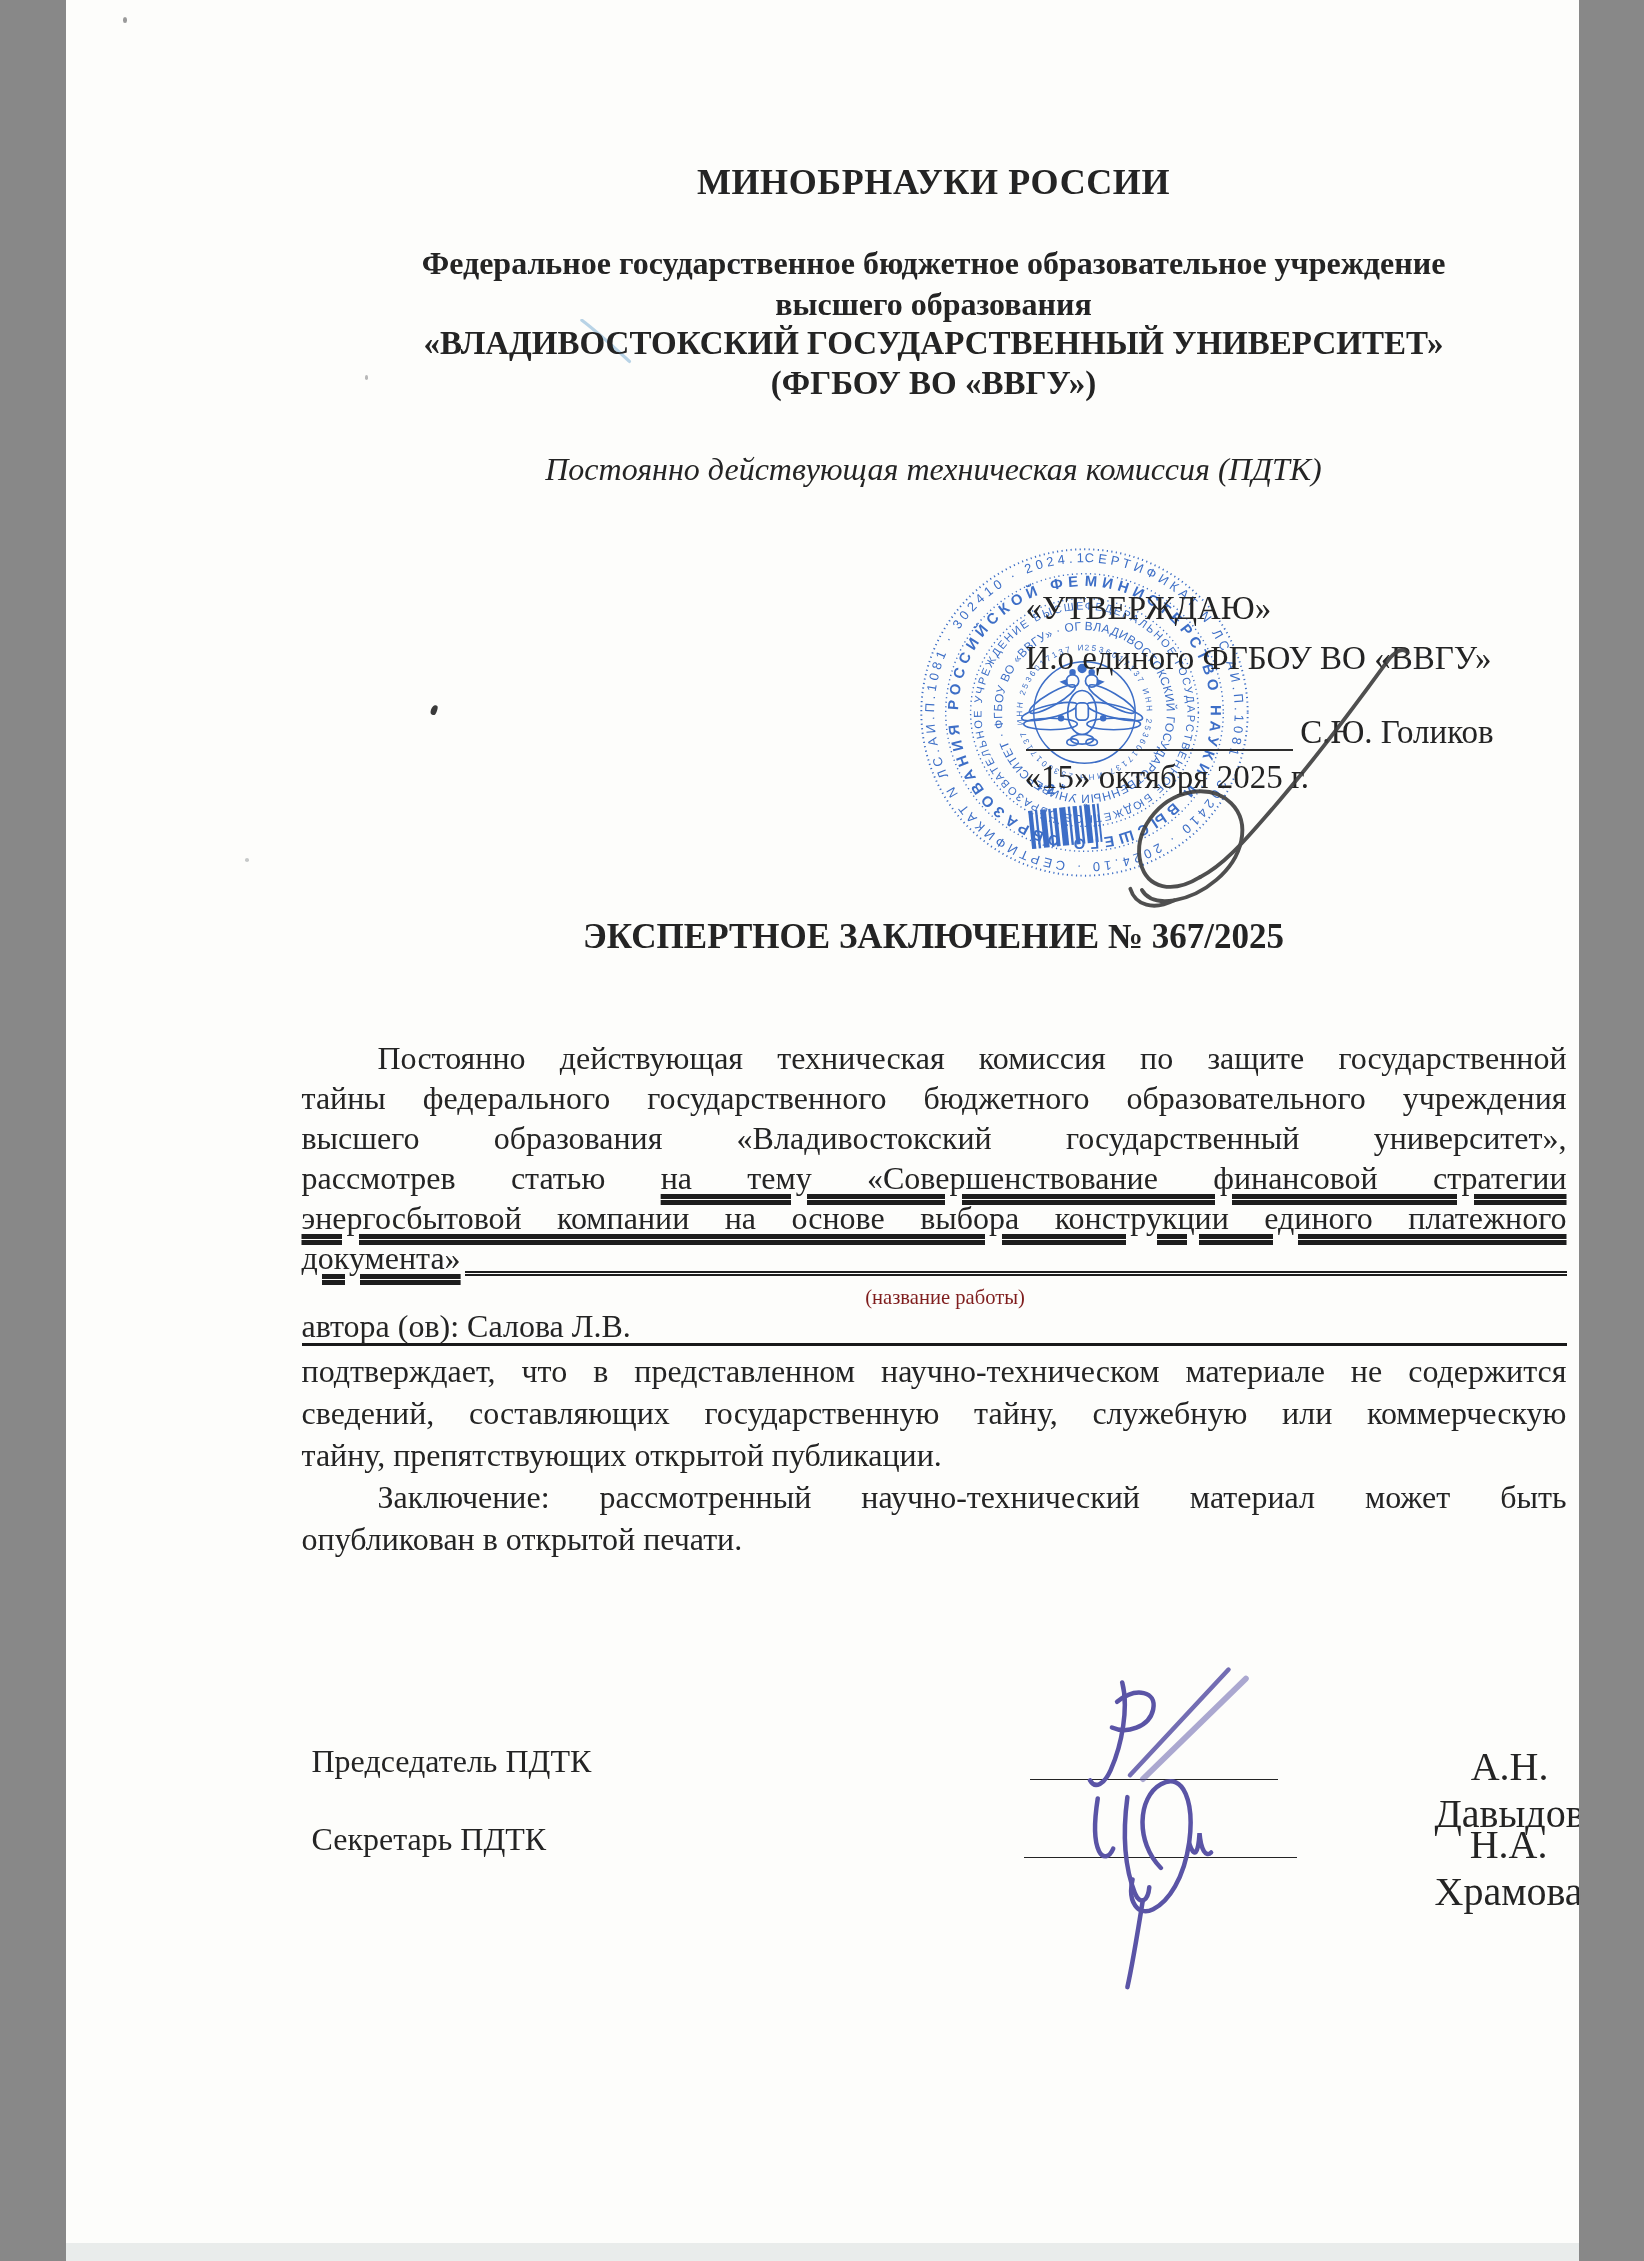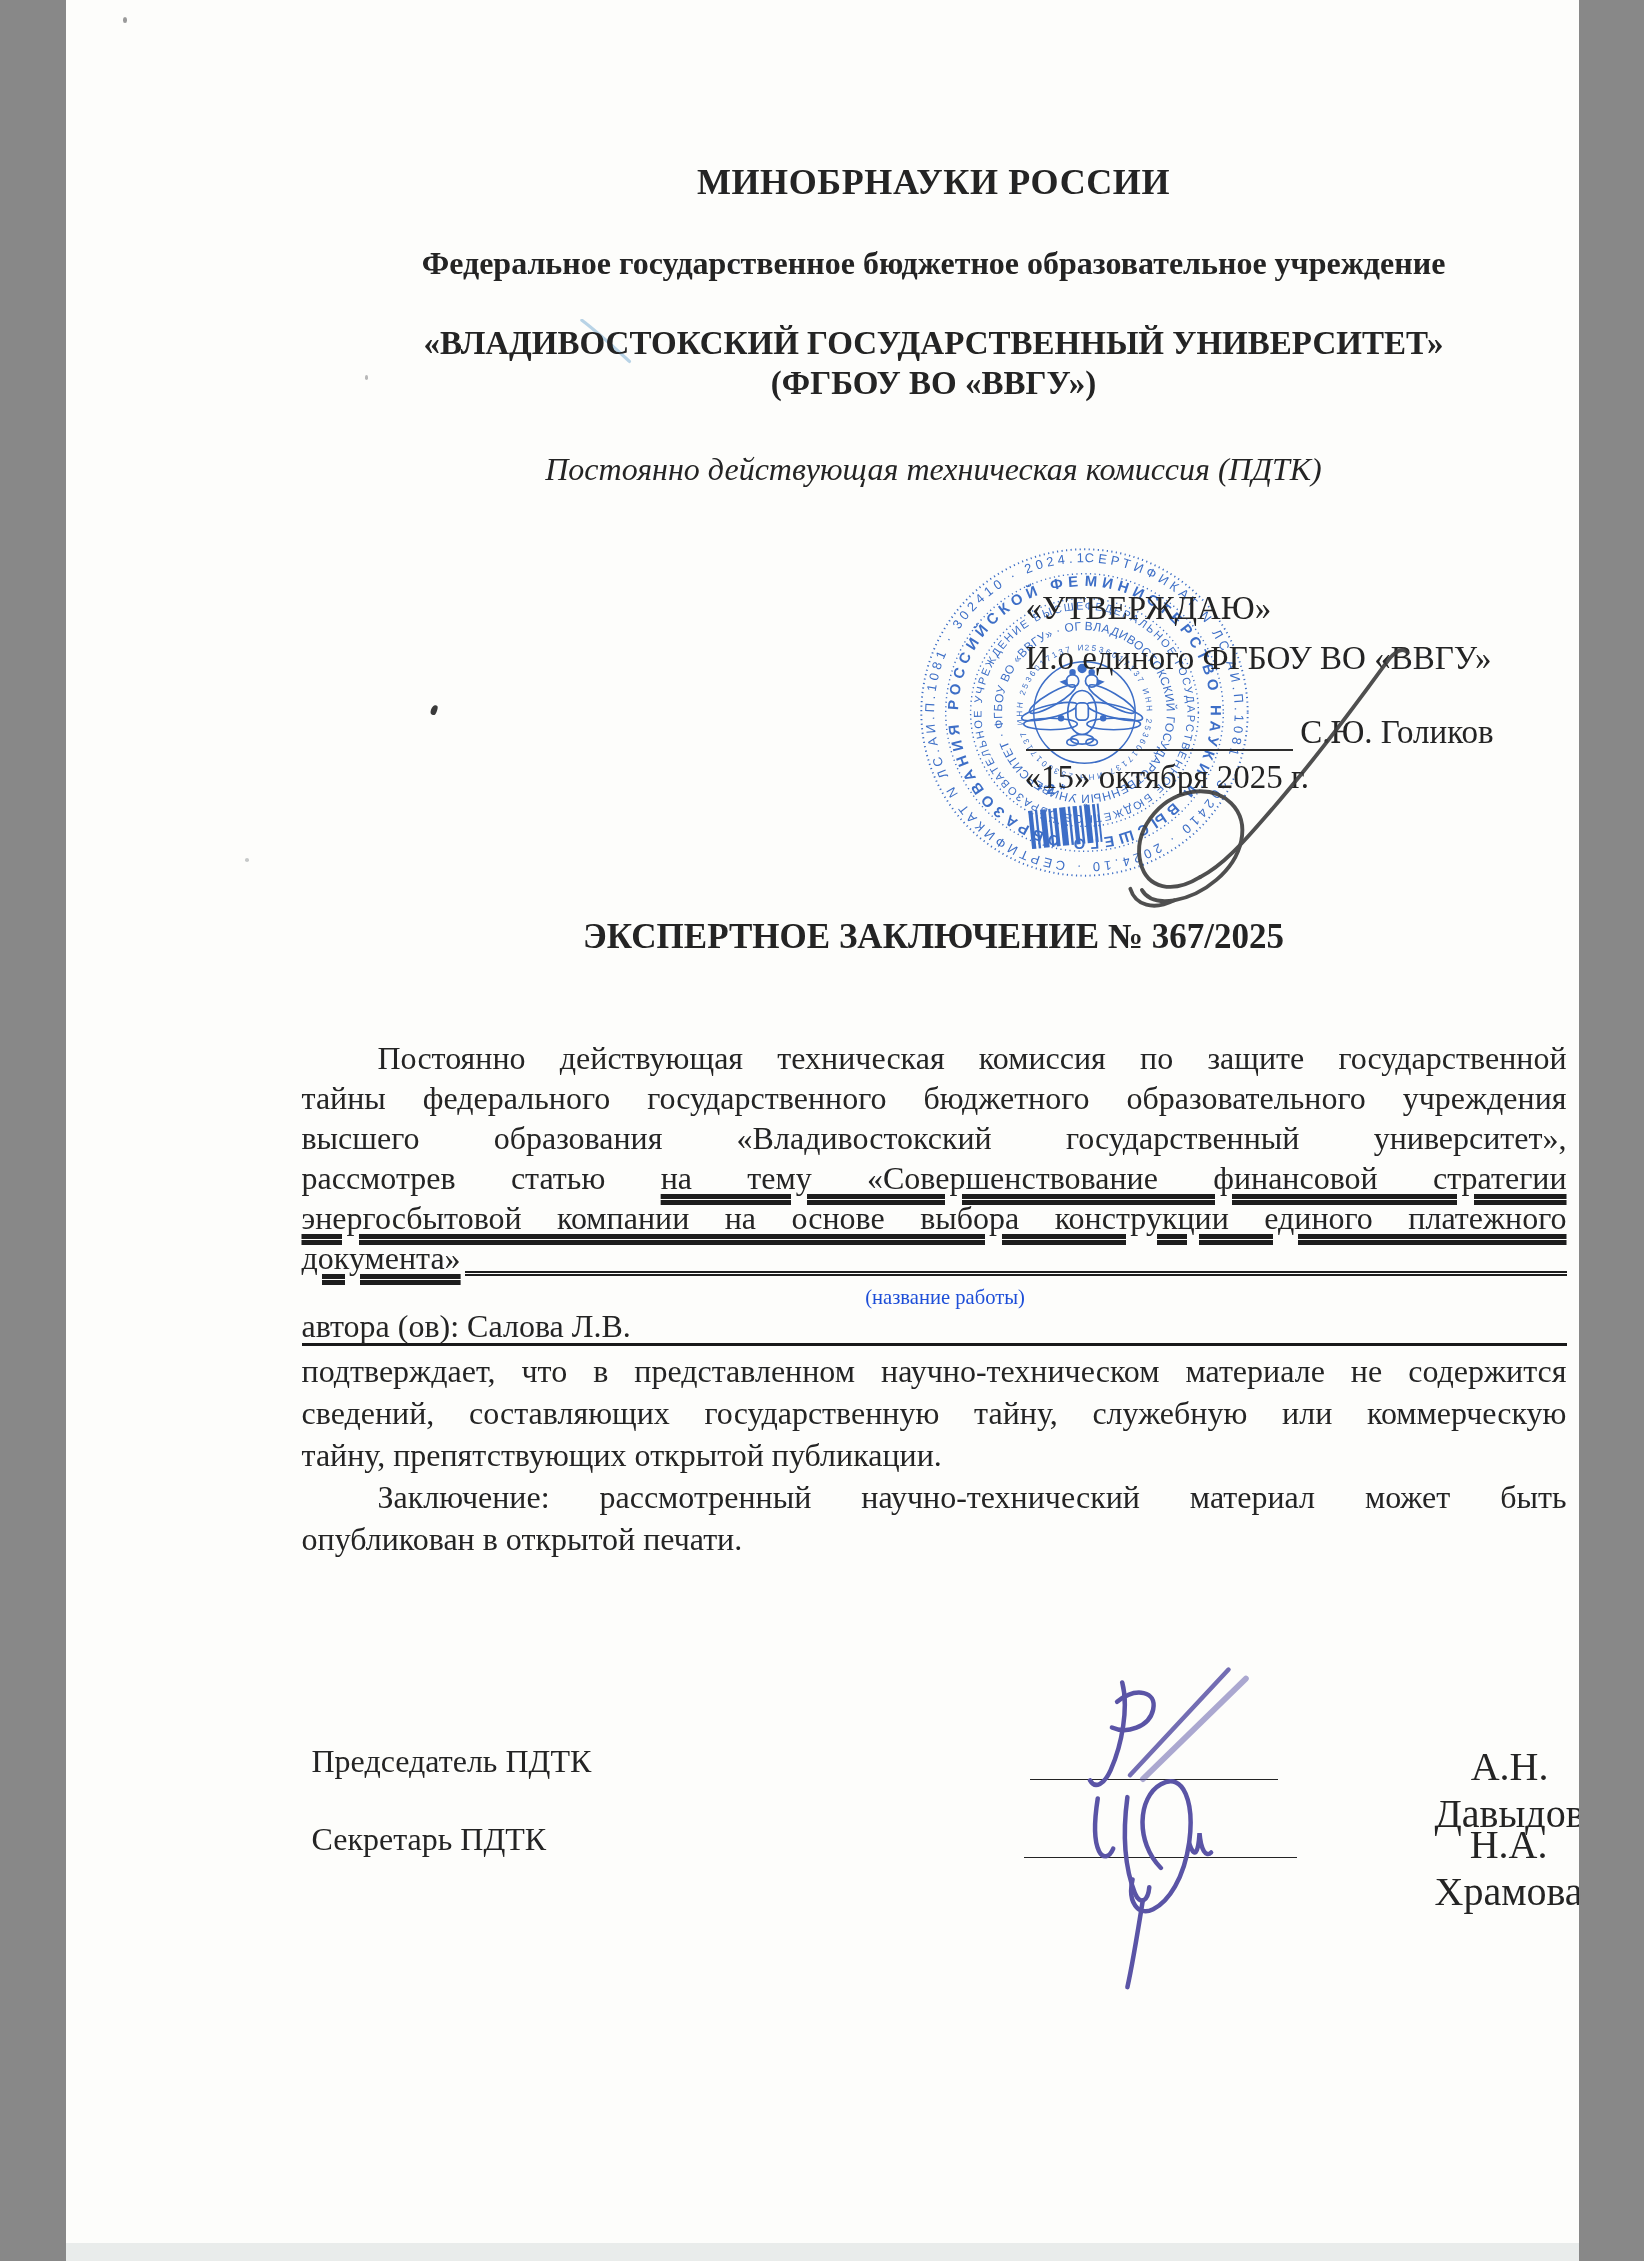--- a/index.html
+++ b/index.html
@@ -30,21 +30,21 @@
 
   
   .body1{left:236px;top:1038px;width:1265px;font-size:32px;line-height:40px;}
   .body2{left:236px;top:1350px;width:1265px;font-size:32px;line-height:42px;}
   .jline{text-align:justify;text-align-last:justify;}
   .lline{text-align:left;}
   .indent{padding-left:76px;box-sizing:border-box;}
   .u{text-decoration:underline;text-decoration-style:double;text-decoration-thickness:5.2px;text-underline-offset:4.5px;text-decoration-color:#1d1d1d;}
   .fillrow{display:flex;align-items:flex-start;}
   .fill{flex:1;height:33px;border-bottom:5.2px double #1d1d1d;margin-left:3.9px;}
-  .caption{left:236px;top:1286px;width:1265px;text-align:center;font-size:20.6px;padding-left:22px;box-sizing:border-box;color:#1d4ed8;}
+  .caption{left:236px;top:1286px;width:1265px;text-align:center;font-size:20.6px;padding-left:22px;box-sizing:border-box;color:#7f1d1d;}
   .authors{left:236px;top:1308px;width:1265px;height:35px;font-size:32px;border-bottom:3.2px solid #191919;}
 
   
   .sig-label{left:246px;font-size:32px;}
   .sig-name{left:1369px;font-size:40px;text-align:center;}
   .r1{top:1743px;} .r2{top:1821px;}
   .sig-line{height:0;border-top:1.9px solid #242424;}
   .sl1{left:964px;top:1779px;width:248px;}
   .sl2{left:958px;top:1857px;width:273px;}
 
@@ -69,20 +69,21 @@
   <div class="abs speck1"></div>
   <div class="abs speck2"></div>
   <div class="abs speck3"></div>
   <div class="abs speck4"></div>
   <svg class="abs bluestreak" width="54" height="45" viewBox="0 0 84 70">
     <path d="M6 2 C 30 20, 56 44, 80 66" stroke="#7fb0d6" stroke-width="5" fill="none" stroke-linecap="round" opacity="0.55"></path>
   </svg>
 
   <div class="abs centerband hdr-ministry bold">МИНОБРНАУКИ РОССИИ</div>
   <div class="abs centerband hdr-inst1 bold">Федеральное государственное бюджетное образовательное учреждение</div>
+  <div class="abs centerband hdr-inst2 bold">высшего образования</div>
   <div class="abs centerband hdr-univ bold">«ВЛАДИВОСТОКСКИЙ ГОСУДАРСТВЕННЫЙ УНИВЕРСИТЕТ»</div>
   <div class="abs centerband hdr-univ-short bold">(ФГБОУ ВО «ВВГУ»)</div>
   <div class="abs centerband hdr-commission">Постоянно действующая техническая комиссия (ПДТК)</div>
 
   <svg class="abs stamp" viewBox="0 0 700 700">
     <defs>
       <path id="ring1p" d="M 350 36 A 314 314 0 1 1 349.8 36" fill="none"></path>
       <path id="ring2p" d="M 350 86 A 264 264 0 1 1 349.8 86" fill="none"></path>
       <path id="ring3p" d="M 350 135 A 215 215 0 1 1 349.8 135" fill="none"></path>
       <path id="ring4p" d="M 350 178 A 172 172 0 1 1 349.8 178" fill="none"></path>

